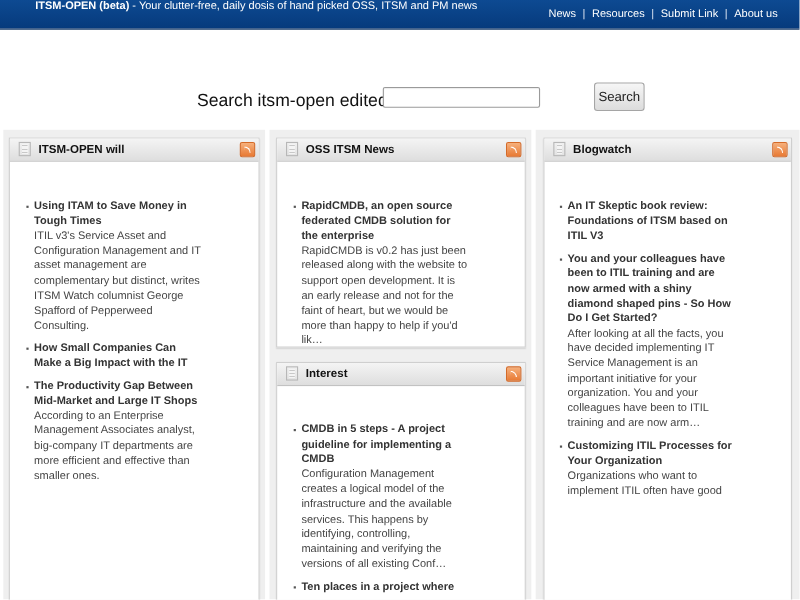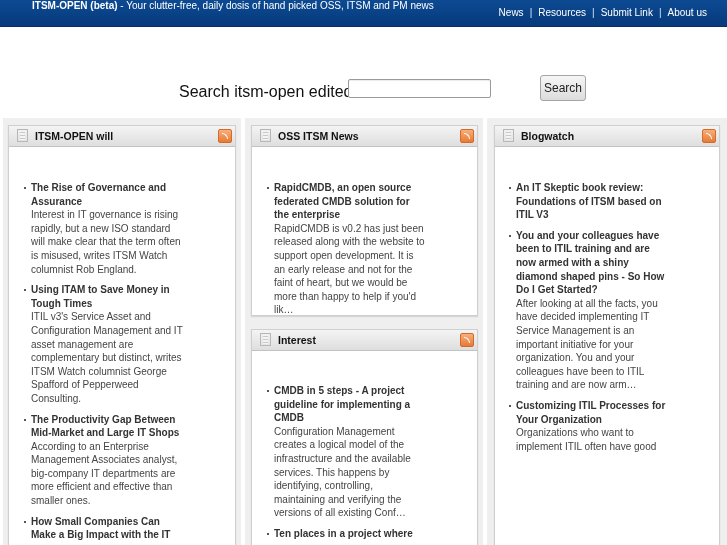--- a/index.html
+++ b/index.html
@@ -87,33 +87,29 @@
 <div class="col-bg" style="left:487px;width:240px;"></div>
 
 <div class="panel" style="left:8px;top:125px;width:226px;height:440px;">
   <div class="panel-head">
     <span class="doc-icon"></span>
     <span class="panel-title">ITSM-OPEN will</span>
     <span class="rss-icon"></span>
   </div>
   <ul class="items" style="top:55px;">
     <li>
-      <a class="item-title">The Rise of Governance and Assurance</a>
-      <span class="item-desc">Interest in IT governance is rising rapidly, but a new ISO standard will make clear that the term often is misused, writes ITSM Watch columnist Rob England.</span>
-    </li>
-    <li>
       <a class="item-title">Using ITAM to Save Money in Tough Times</a>
       <span class="item-desc">ITIL v3's Service Asset and Configuration Management and IT asset management are complementary but distinct, writes ITSM Watch columnist George Spafford of Pepperweed Consulting.</span>
     </li>
     <li>
+      <a class="item-title">How Small Companies Can Make a Big Impact with the IT</a>
+    </li>
+    <li>
       <a class="item-title">The Productivity Gap Between Mid-Market and Large IT Shops</a>
       <span class="item-desc">According to an Enterprise Management Associates analyst, big-company IT departments are more efficient and effective than smaller ones.</span>
-    </li>
-    <li>
-      <a class="item-title">How Small Companies Can Make a Big Impact with the IT</a>
     </li>
   </ul>
 </div>
 
 <div class="panel" style="left:251px;top:125px;width:225px;height:189px;">
   <div class="panel-head">
     <span class="doc-icon"></span>
     <span class="panel-title">OSS ITSM News</span>
     <span class="rss-icon"></span>
   </div>

